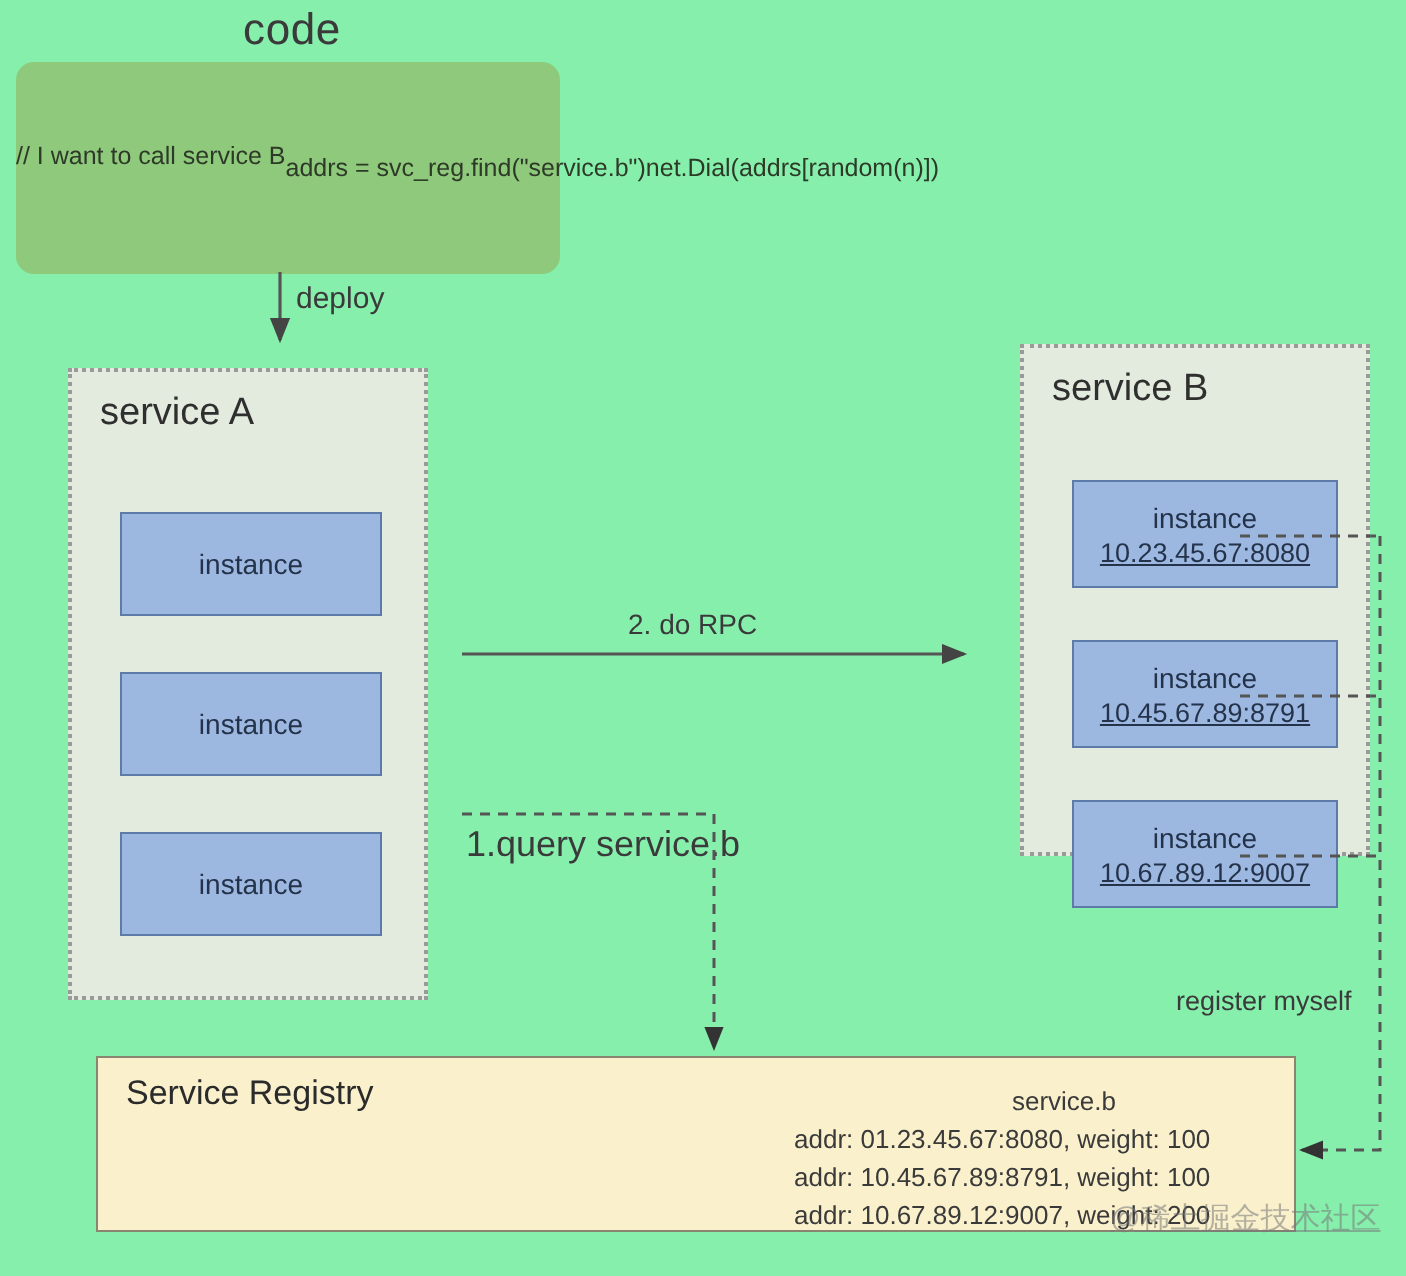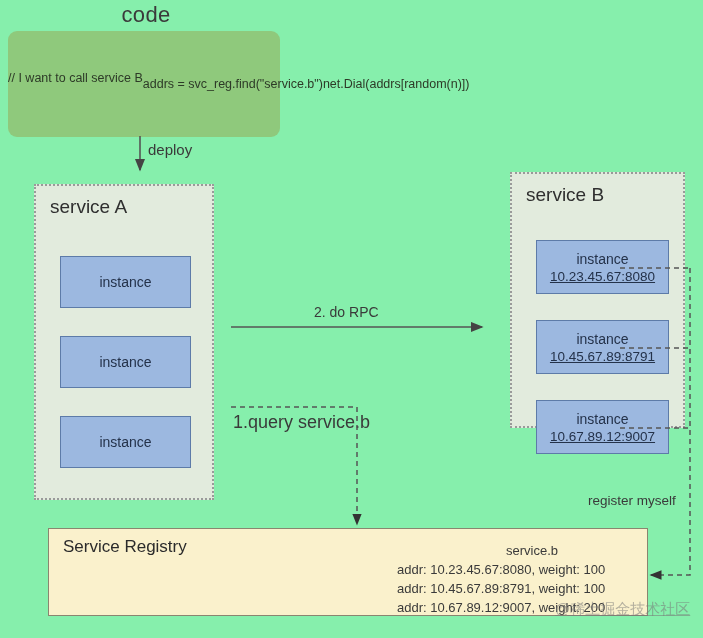--- a/index.html
+++ b/index.html
@@ -226,21 +226,21 @@
   </div>
 
   <div id="rpc-label">2. do RPC</div>
   <div id="query-label">1.query service.b</div>
   <div id="register-label">register myself</div>
 
   <div id="registry-box">
     <div id="registry-title">Service Registry</div>
     <div id="registry-right">
       <span class="svc-name">service.b</span>
-      <span class="addr-line">addr: 10.23.45.67:8080, weight: 100</span>
+      <span class="addr-line">addr: 01.23.45.67:8080, weight: 100</span>
       <span class="addr-line">addr: 10.45.67.89:8791, weight: 100</span>
       <span class="addr-line">addr: 10.67.89.12:9007, weight: 200</span>
     </div>
   </div>
 
   <div id="watermark">@稀土掘金技术社区</div>
 
   <svg class="overlay" viewBox="0 0 703 638">
     <defs>
       <marker id="arrow-solid" markerWidth="9" markerHeight="9" refX="7" refY="3.2" orient="auto">

